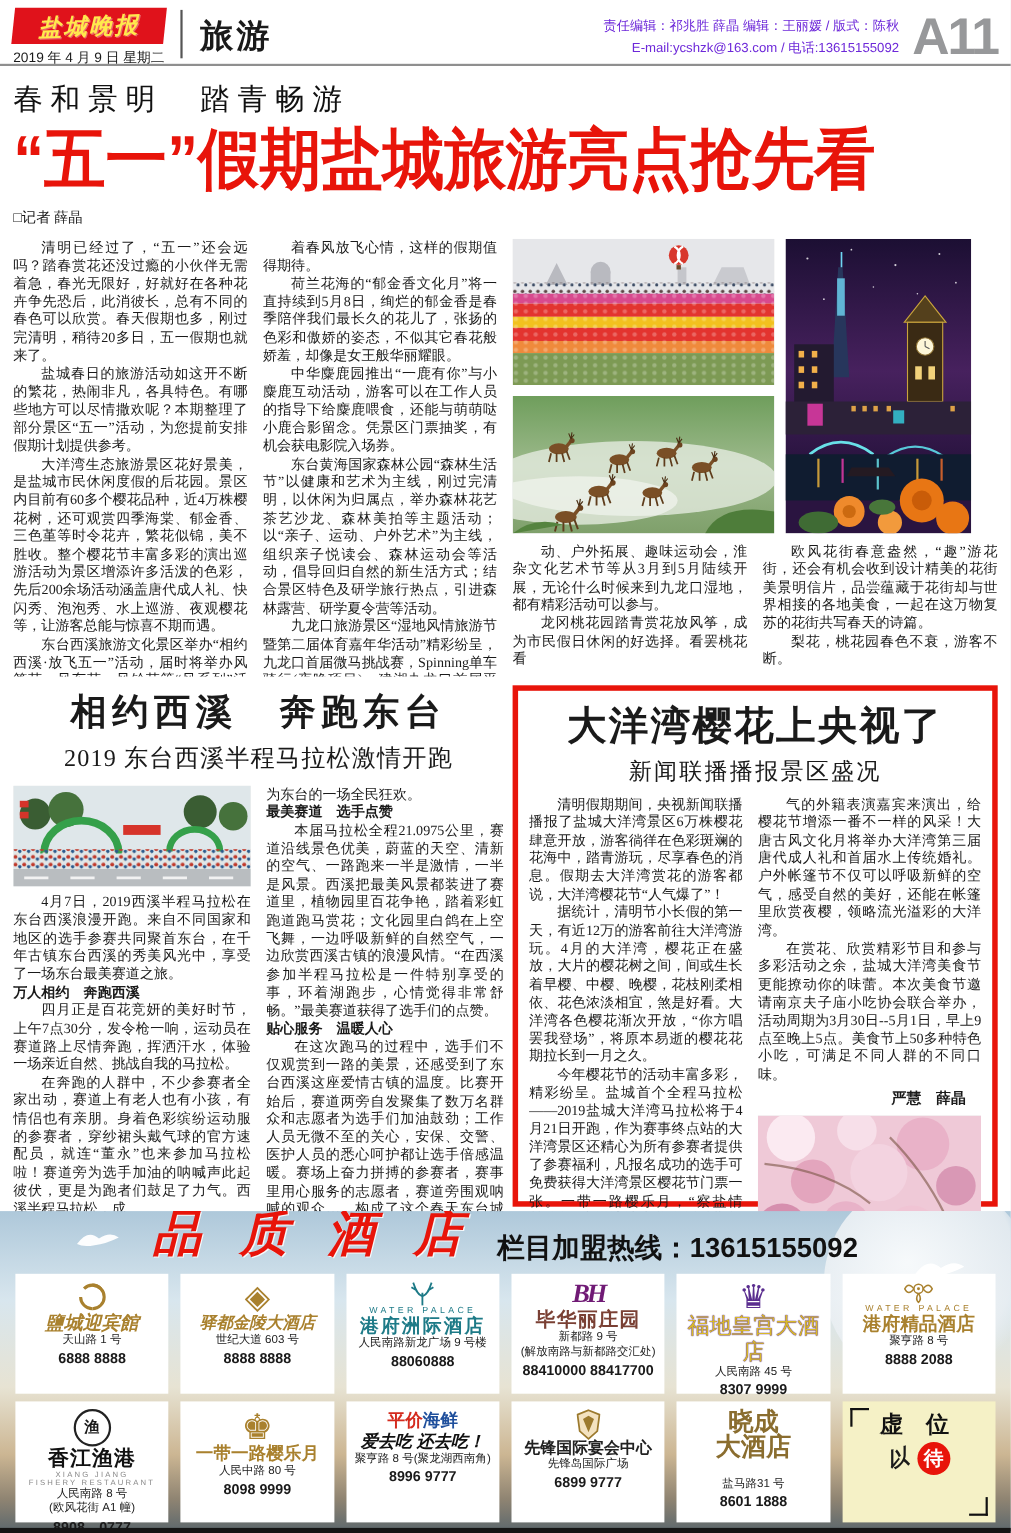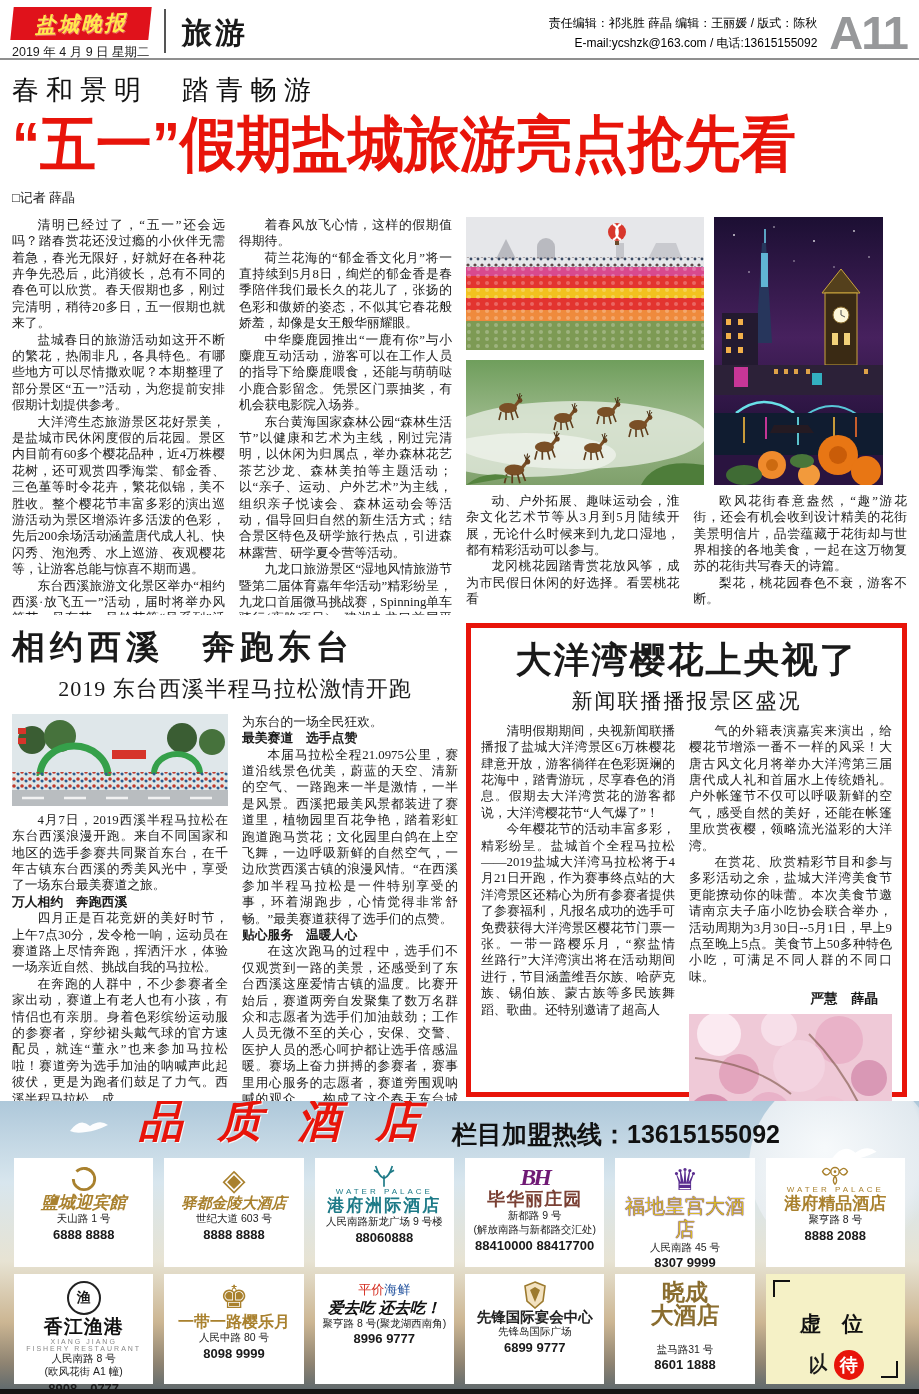--- a/index.html
+++ b/index.html
@@ -9,21 +9,21 @@
   .masthead{height:60px;display:flex;align-items:flex-start;padding:7px 12px 0;box-sizing:border-box;
             border-bottom:2px solid #8f8f8f;}
   .paper-logo{width:138px;height:33px;background:#e0121b;transform:skewX(-6deg);
               display:flex;align-items:center;justify-content:center;}
   .paper-logo span{color:#ffe94d;font-weight:bold;font-size:21px;font-style:italic;letter-spacing:2px;
                    transform:skewX(4deg) rotate(-2deg);white-space:nowrap;text-shadow:1px 1px 0 rgba(255,255,255,.35);}
   .mast-date{font-size:12.5px;margin-top:4px;font-family:"Liberation Sans",sans-serif;}
   .mast-divider{width:2px;background:#555;height:44px;margin:2px 16px 0 14px;}
   .section-title{font-size:30px;font-weight:900;font-family:"Liberation Sans","DejaVu Sans",sans-serif;
                  margin-top:6px;letter-spacing:3px;}
-  .mast-right{margin-left:auto;text-align:right;font-size:12px;line-height:1.65;margin-top:7px;color:#000000;
+  .mast-right{margin-left:auto;text-align:right;font-size:12px;line-height:1.65;margin-top:7px;color:#6d28d9;
               font-family:"Liberation Sans",sans-serif;}
   .page-no{font-size:47px;font-weight:900;color:#97989a;font-family:"Liberation Sans",sans-serif;
            margin-left:12px;line-height:.95;margin-top:4px;letter-spacing:-2px;}
   
   .main-article{padding:12px 12px 0;}
   .kicker{font-size:27px;letter-spacing:7px;color:#111;}
   .headline{margin:6px 0 8px;font-size:56px;line-height:1.12;font-weight:900;color:#e8140a;
             font-family:"Liberation Sans","DejaVu Sans",sans-serif;white-space:nowrap;
             transform:scaleY(1.08);transform-origin:left center;}
   .byline{font-size:13px;margin:12px 0 10px;}
@@ -36,21 +36,21 @@
   .photo{overflow:hidden;background:#eee;}
   .photo svg{display:block;}
   .ph-tulips{width:238px;height:133px;}
   .ph-deer{width:238px;height:125px;}
   .ph-night{width:169px;height:268px;}
   .cols2{display:flex;gap:14px;margin-top:8px;}
   .cols2 .col{flex:1;}
   
   .middle{display:flex;gap:8px;padding:8px 12px 0;height:482px;box-sizing:border-box;}
   .marathon{flex:0 0 446px;}
-  .marathon h2{text-align:left;font-size:33px;margin:2px 0 4px;letter-spacing:5px;font-weight:900;}
+  .marathon h2{text-align:center;font-size:33px;margin:2px 0 4px;letter-spacing:5px;font-weight:900;}
   .marathon h3{text-align:center;font-size:22px;font-weight:400;margin:0 0 10px;letter-spacing:1px;}
   .m-cols{display:flex;gap:14px;height:400px;overflow:hidden;}
   .m-col{flex:1;}
   .ph-marathon{width:216px;height:92px;margin-bottom:6px;}
   .subhead{text-align:center;font-weight:bold;text-indent:0 !important;}
   .author{text-align:right;font-weight:bold;font-size:13.5px;padding-right:14px;margin-top:5px;}
   .cctv{flex:1;border:5px solid #e8140a;padding:4px 10px 0;box-sizing:border-box;}
   .cctv h2{text-align:center;font-size:36px;margin:4px 0 2px;font-weight:700;letter-spacing:2px;
            font-family:"Liberation Sans","DejaVu Sans",sans-serif;}
   .cctv h3{text-align:center;font-size:21px;font-weight:400;margin:0 0 8px;letter-spacing:2px;}
@@ -79,26 +79,26 @@
   .n-gold2{color:#a9812e;font-weight:bold;font-size:15px;font-style:italic;}
   .n-teal{color:#1d7a87;font-weight:bold;font-size:17px;letter-spacing:2px;}
   .en-teal{color:#1d7a87;font-size:8px;letter-spacing:3px;font-family:"Liberation Sans",sans-serif;}
   .en-gold{color:#a9812e;font-size:8px;letter-spacing:3px;font-family:"Liberation Sans",sans-serif;}
   .n-brown{color:#7a4034;font-weight:bold;font-size:18px;letter-spacing:1px;}
   .n-crown{color:#d8b92a;font-weight:normal;font-size:20px;text-shadow:0 0 1px #5a2d8f,0 0 1px #5a2d8f;}
   .n-black{color:#111;font-weight:bold;font-size:19px;letter-spacing:1px;}
   .n-slogan{color:#111;font-weight:900;font-size:15.5px;font-style:italic;font-family:"Liberation Sans",sans-serif;}
   .n-xc{color:#8a6d2f;font-weight:900;font-size:23px;line-height:1.02;}
   .bh-logo{font-family:"Liberation Serif",serif;font-weight:bold;font-style:italic;font-size:24px;color:#701a75;letter-spacing:-3px;}
-  .pj-logo{font-size:13px;font-weight:400;font-family:"Liberation Sans",sans-serif;}
+  .pj-logo{font-size:16px;font-weight:700;font-family:"Liberation Sans",sans-serif;}
   .pj-red{color:#d42b1e;} .pj-blue{color:#1f4f9c;}
   .circle-logo{width:30px;height:30px;border:2px solid #222;border-radius:50%;margin:0 auto 1px;
                display:flex;align-items:center;justify-content:center;font-size:14px;font-weight:bold;}
   .glyph-gold{color:#a9812e;} .glyph-purple{color:#5a2d8f;}
-  .vacant{background:#f5f1c6;position:relative;display:flex;flex-direction:column;justify-content:flex-end;gap:12px;}
+  .vacant{background:#f5f1c6;position:relative;display:flex;flex-direction:column;justify-content:flex-start;gap:2px;}
   .vacant::before{content:"";position:absolute;top:6px;left:7px;width:15px;height:15px;border-top:2px solid #111;border-left:2px solid #111;}
   .vacant::after{content:"";position:absolute;bottom:6px;right:7px;width:15px;height:15px;border-bottom:2px solid #111;border-right:2px solid #111;}
   .v1{font-size:21px;font-weight:900;letter-spacing:8px;color:#111;}
   .v2{display:flex;align-items:center;justify-content:center;gap:8px;}
   .v-yi{font-size:19px;font-style:italic;font-weight:bold;transform:rotate(-14deg);}
   .v-dai{width:30px;height:30px;border-radius:50%;background:#e8140a;color:#fff;font-size:18px;font-weight:bold;
          display:flex;align-items:center;justify-content:center;}
   .bottom-bar{position:absolute;bottom:0;left:0;right:0;height:5px;background:#141414;}
 </style>
 </head>
@@ -338,20 +338,21 @@
         </div>
       </div>
     </article>
 
     <article class="cctv">
       <h2>大洋湾樱花上央视了</h2>
       <h3>新闻联播播报景区盛况</h3>
       <div class="c-cols">
         <div class="col m-col">
           <p>清明假期期间，央视新闻联播播报了盐城大洋湾景区6万株樱花肆意开放，游客徜徉在色彩斑斓的花海中，踏青游玩，尽享春色的消息。假期去大洋湾赏花的游客都说，大洋湾樱花节“人气爆了”！</p>
+          <p>据统计，清明节小长假的第一天，有近12万的游客前往大洋湾游玩。4月的大洋湾，樱花正在盛放，大片的樱花树之间，间或生长着早樱、中樱、晚樱，花枝刚柔相依、花色浓淡相宜，煞是好看。大洋湾各色樱花渐次开放，“你方唱罢我登场”，将原本易逝的樱花花期拉长到一月之久。</p>
           <p>今年樱花节的活动丰富多彩，精彩纷呈。盐城首个全程马拉松——2019盐城大洋湾马拉松将于4月21日开跑，作为赛事终点站的大洋湾景区还精心为所有参赛者提供了参赛福利，凡报名成功的选手可免费获得大洋湾景区樱花节门票一张。一带一路樱乐月，“察盐情　丝路行”大洋湾演出将在活动期间进行，节目涵盖维吾尔族、哈萨克族、锡伯族、蒙古族等多民族舞蹈、歌曲。还特别邀请了超高人</p>
         </div>
         <div class="col m-col">
           <p>气的外籍表演嘉宾来演出，给樱花节增添一番不一样的风采！大唐古风文化月将举办大洋湾第三届唐代成人礼和首届水上传统婚礼。户外帐篷节不仅可以呼吸新鲜的空气，感受自然的美好，还能在帐篷里欣赏夜樱，领略流光溢彩的大洋湾。</p>
           <p>在赏花、欣赏精彩节目和参与多彩活动之余，盐城大洋湾美食节更能撩动你的味蕾。本次美食节邀请南京夫子庙小吃协会联合举办，活动周期为3月30日--5月1日，早上9点至晚上5点。美食节上50多种特色小吃，可满足不同人群的不同口味。</p>
           <div class="author">严慧　薛晶</div>
           <div class="photo ph-sakura">
             <svg width="203" height="140" viewBox="0 0 203 140" preserveAspectRatio="none">
               <rect width="203" height="140" fill="#efc9d7"></rect>
               <circle cx="30" cy="20" r="22" fill="#fbeaf1"></circle>

